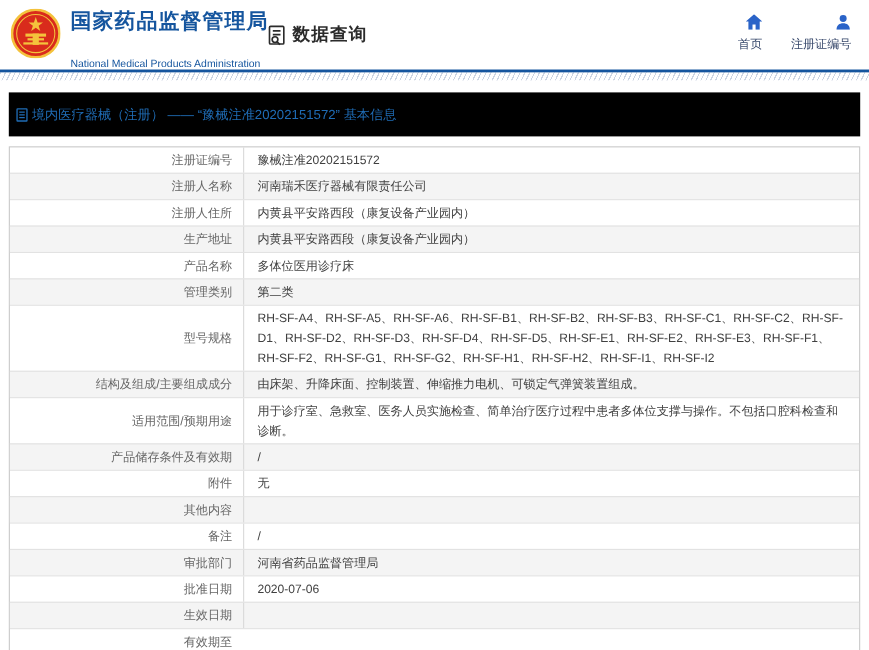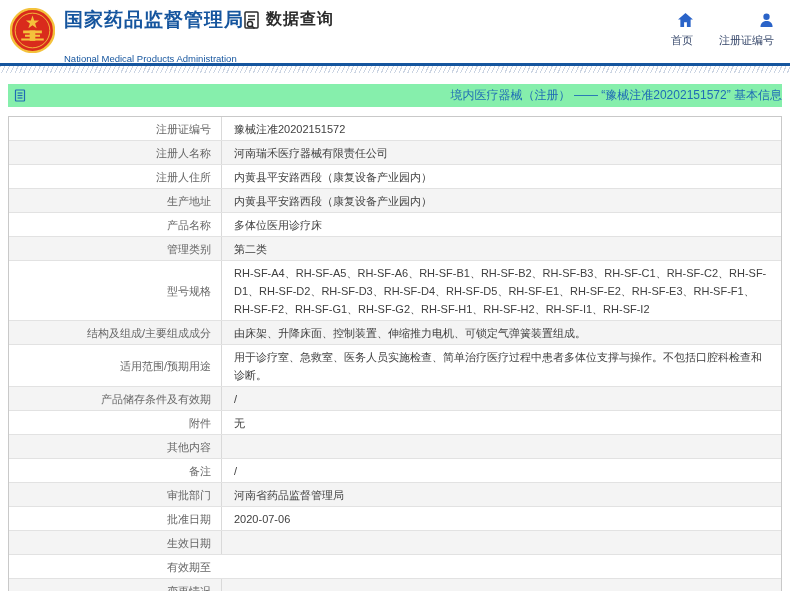--- a/index.html
+++ b/index.html
@@ -6,36 +6,36 @@
   html,body { width:790px; height:591px; background:#fff; overflow:hidden;
     font-family:"Liberation Sans","DejaVu Sans",sans-serif; }
 
   
   .header { position:relative; height:63px; background:#fff; }
   .brand { position:absolute; left:10px; top:8px; display:flex; align-items:flex-start; }
   .emblem { width:45px; height:45px; flex:0 0 45px; }
   .brand-text { margin-left:9px; }
   .org-cn { font-size:19px; font-weight:bold; color:var(--brand-blue); letter-spacing:1px; line-height:24px; }
   .org-en { font-size:9.5px; color:var(--brand-blue); line-height:13px;margin-top:20px; }
-  .section-entry { position:absolute; left:242px; top:9px; display:flex; align-items:center; }
+  .section-entry { position:absolute; left:242px; top:21px; display:flex; align-items:center; }
   .section-entry svg { width:20px; height:20px; }
   .section-title { font-size:16px; font-weight:bold; color:#2b2b2b; margin-left:4px; letter-spacing:1px; }
   .top-nav { position:absolute; right:16px; top:13px; display:flex; gap:26px; }
   .nav-item { display:flex; flex-direction:column; align-items:flex-end; cursor:pointer; }
   .nav-item svg { width:15px; height:14px; }
   .nav-label { font-size:11px; color:#37486b; margin-top:6px; white-space:nowrap; }
 
   
   .blue-line { height:3px; background:var(--brand-blue); }
   .hatch { height:7px;
     background:repeating-linear-gradient(115deg,#ccd5e3 0,#ccd5e3 1px,#ffffff 1px,#ffffff 4px); }
 
   
-  .breadcrumb { margin:11px 8px 0 8px; height:23px; background:#86efac;
-    display:flex; align-items:center; padding-left:6px;justify-content:space-between; }
+  .breadcrumb { margin:11px 8px 0 8px; height:40px; background:#000000;
+    display:flex; align-items:center; padding-left:6px; }
   .breadcrumb svg { width:12px; height:13px; }
   .breadcrumb-text { font-size:12px; color:var(--crumb-blue); margin-left:3px; }
 
   
   .info-table { margin:9px 8px 0 8px; border:1px solid #c9c9c9; background:#fff; }
   .t-row { display:grid; grid-template-columns:212px 1fr; }
   .t-row + .t-row { border-top:1px solid #e2e2e2; }
   .t-row:nth-child(even) { background:#f4f4f4; }
   .t-label { text-align:right; padding:2.5px 10px; font-size:11px; color:#666;
     line-height:18px; display:flex; justify-content:flex-end; align-items:center; }

